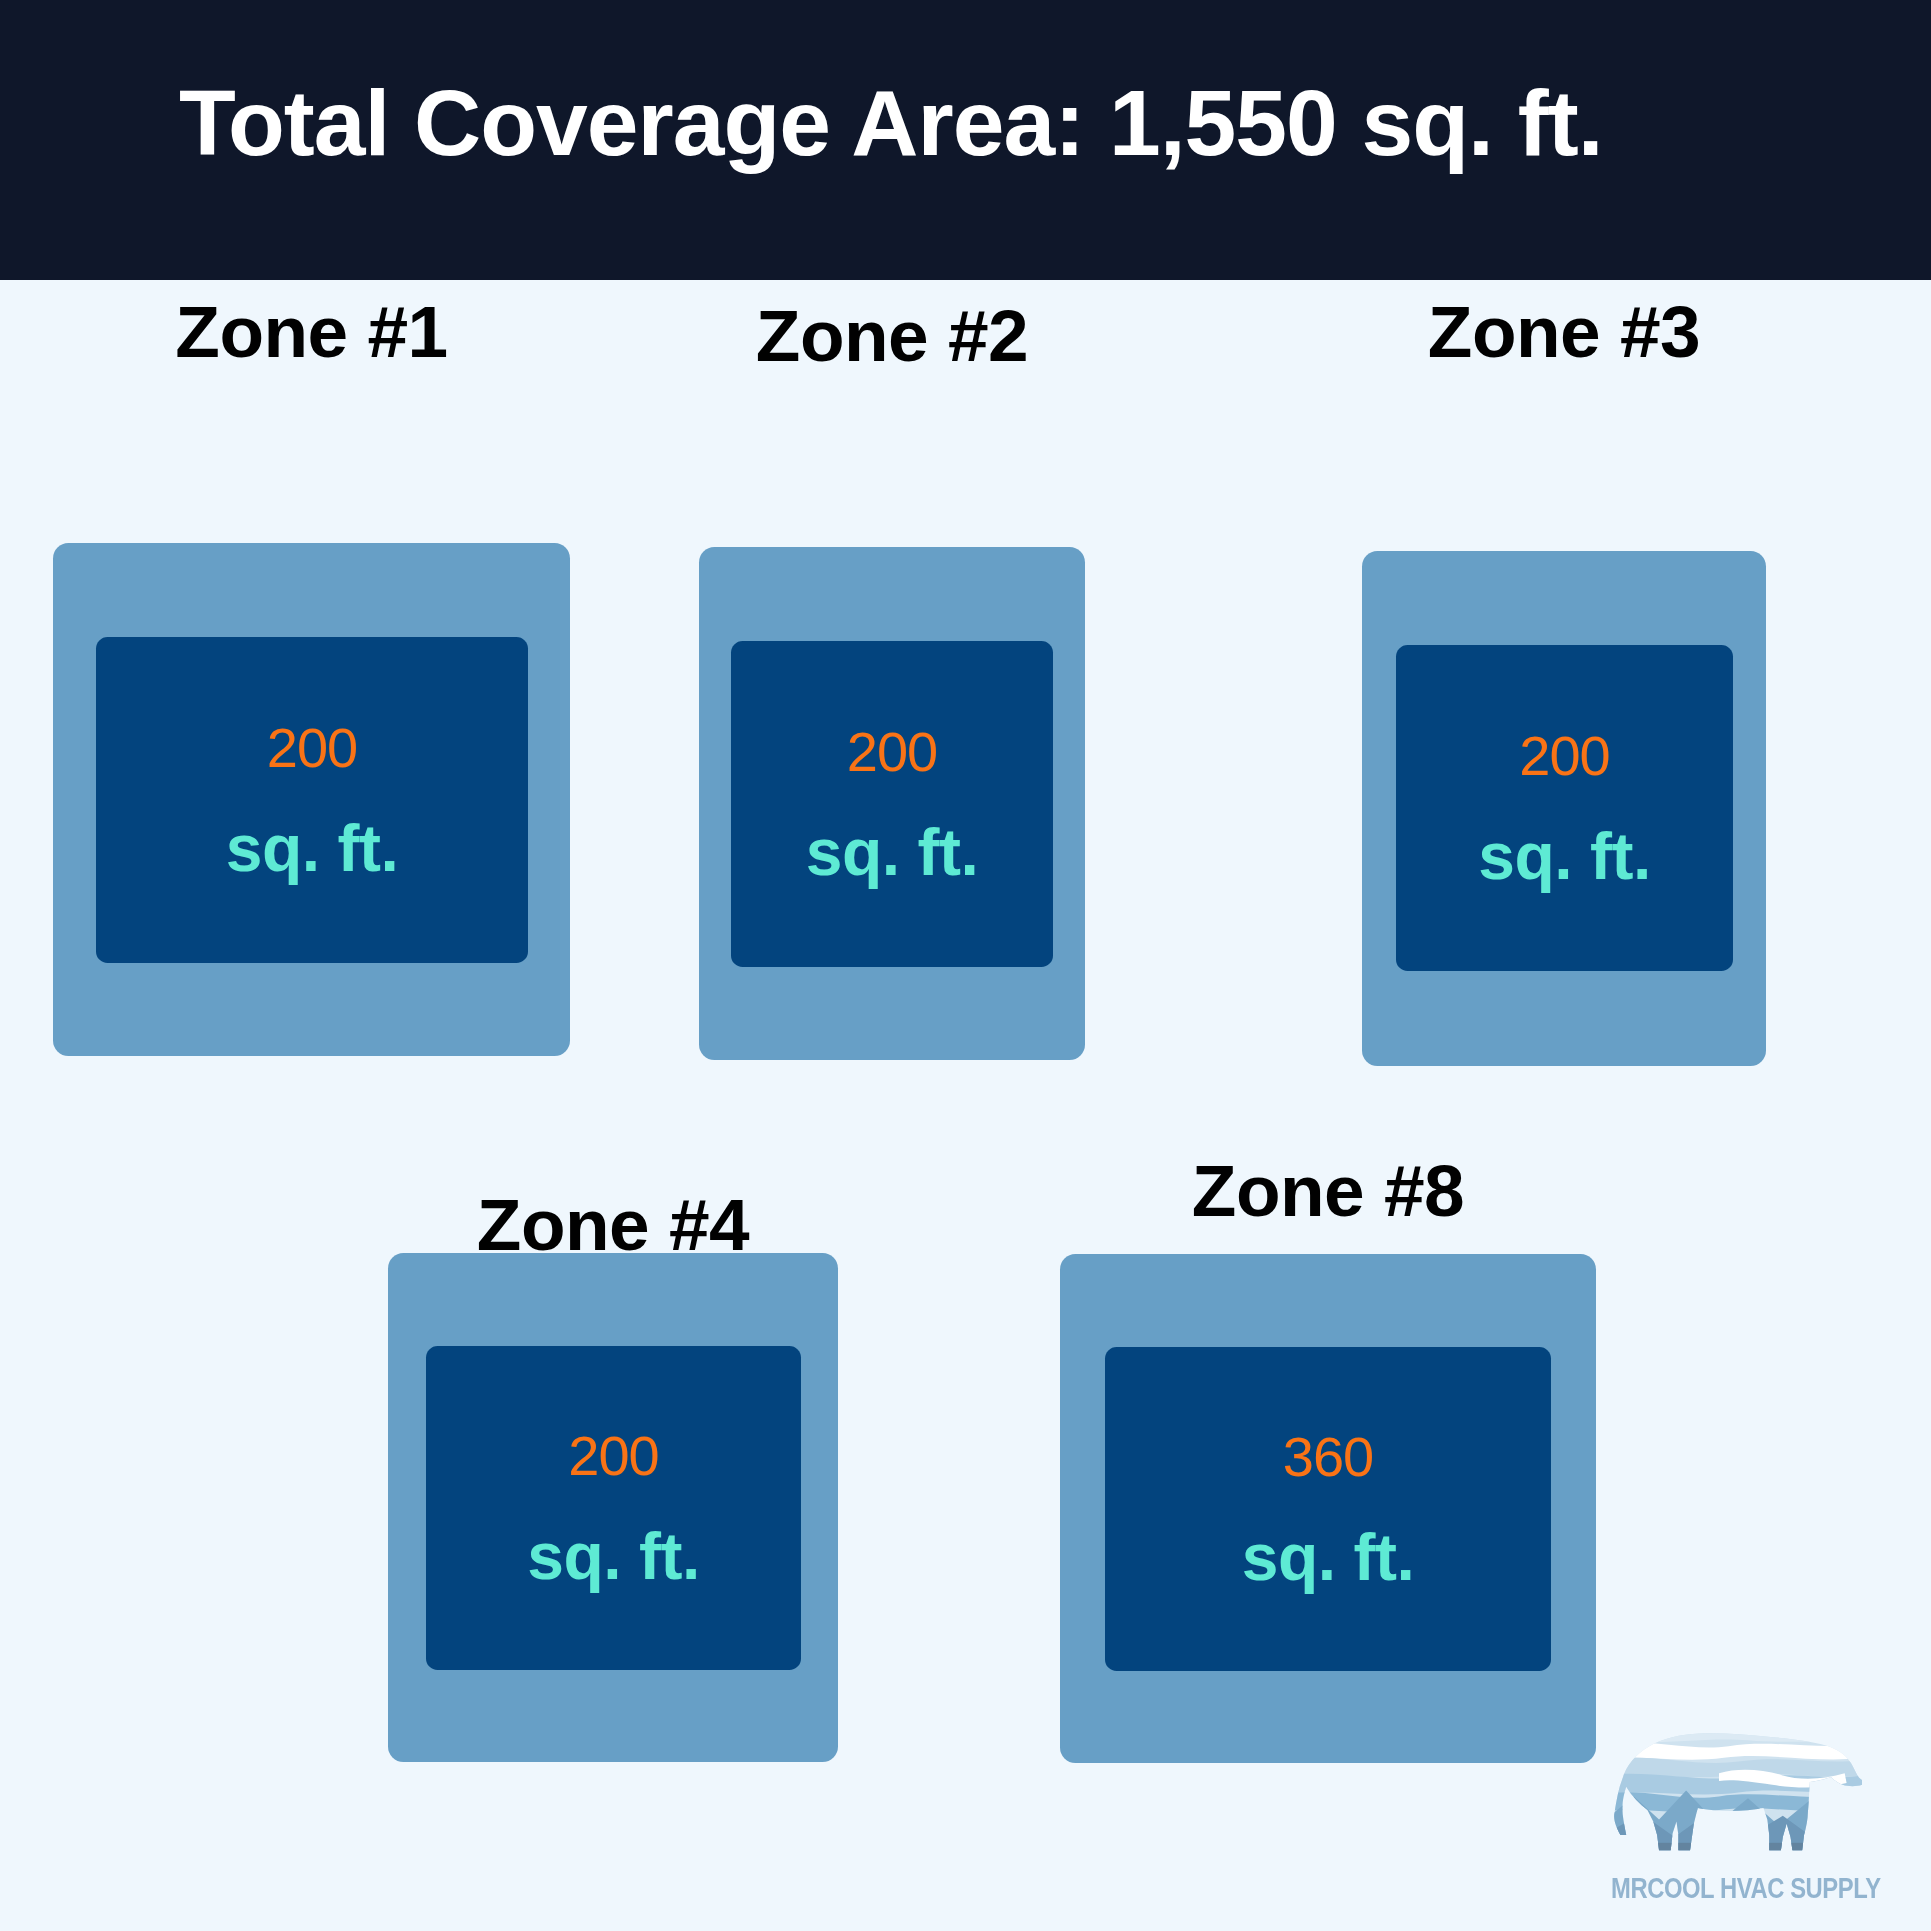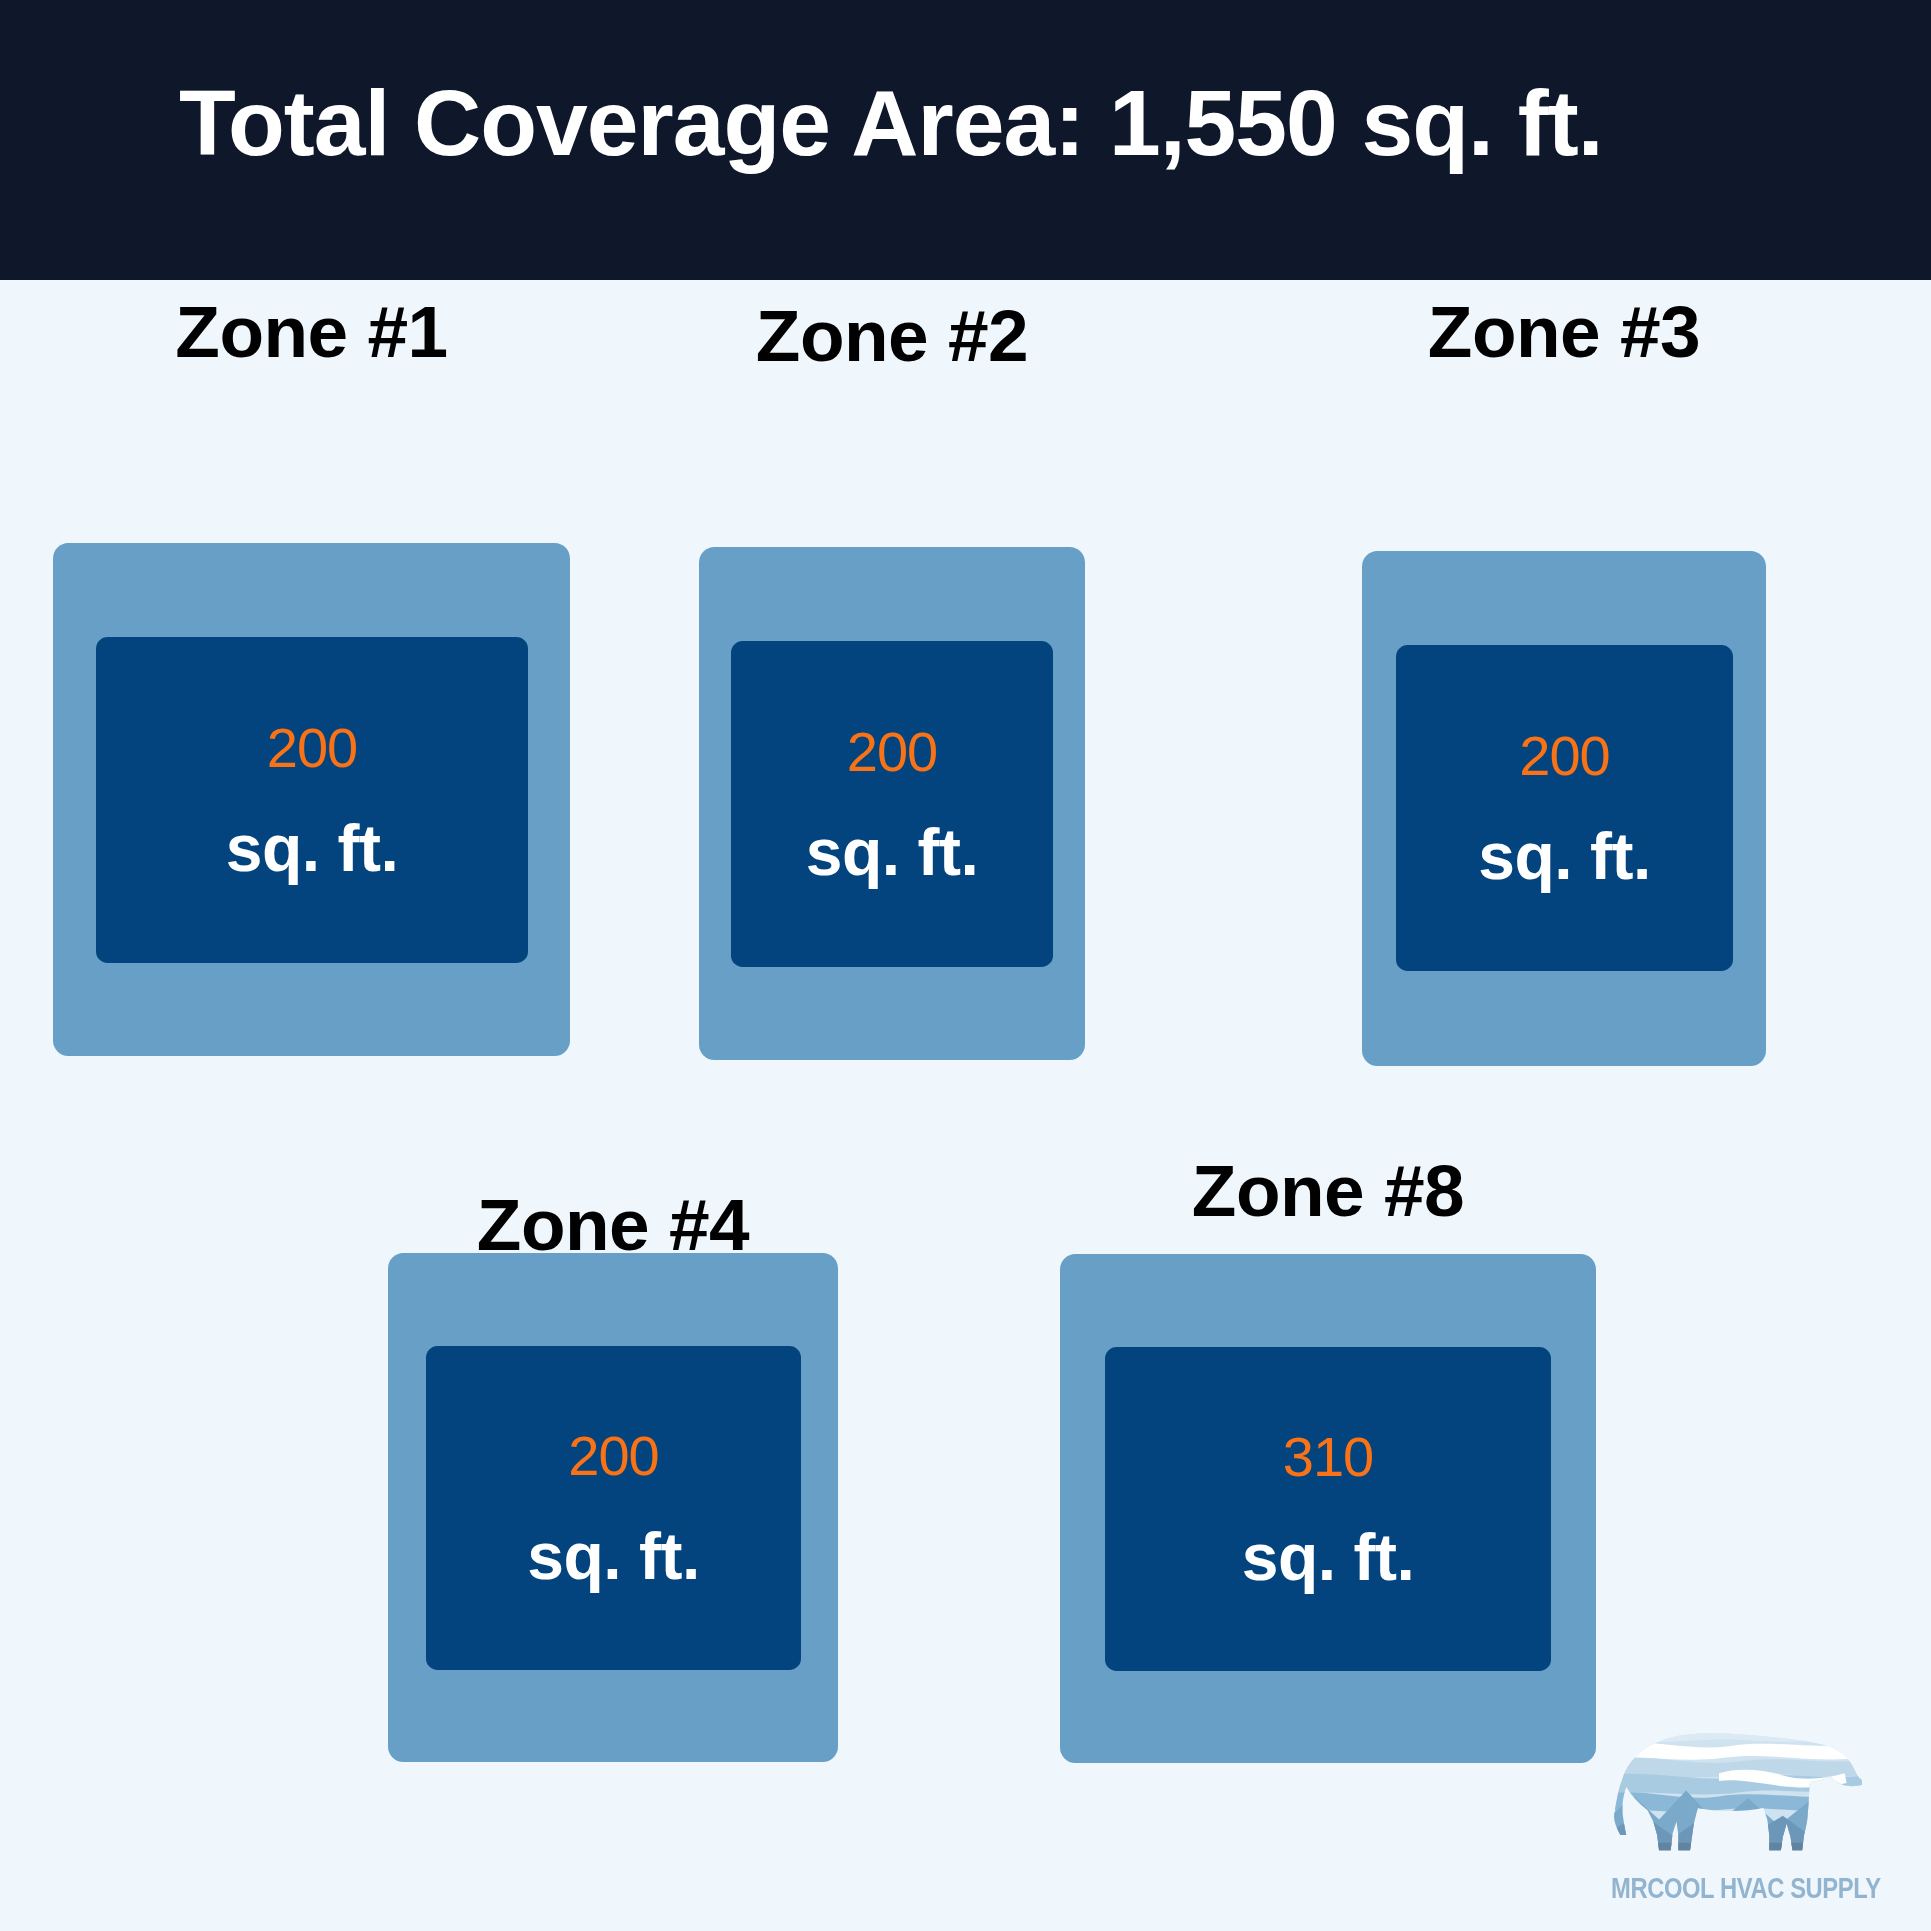--- a/index.html
+++ b/index.html
@@ -78,21 +78,21 @@
   .zone-value {
     font-size: 56px;
     font-weight: normal;
     color: #f97316;
     line-height: 1;
     letter-spacing: -1px;
   }
   .zone-unit {
     font-size: 66px;
     font-weight: bold;
-    color: #ffffff;
+    color: #5eead4;
     line-height: 1;
     letter-spacing: -0.5px;
   }
 
   
   #zone-1 .zone-label { top: 0px; }
   #zone-2 .zone-label { top: 0px; }
   #zone-3 .zone-label { top: 0px; }
 
   
@@ -171,21 +171,21 @@
         <span class="zone-value">200</span>
         <span class="zone-unit" style="margin-top:39px;">sq. ft.</span>
       </div>
     </div>
   </div>
 
   <div class="zone" id="zone-5" style="left:1060px; top:869px; width:536px; height:614px;">
     <div class="zone-label" style="top:0px;">Zone #8</div>
     <div class="zone-outer" style="left:0px; top:105px; width:536px; height:509px;">
       <div class="zone-inner" style="left:45px; top:93px; width:446px; height:324px;">
-        <span class="zone-value">310</span>
+        <span class="zone-value">360</span>
         <span class="zone-unit" style="margin-top:39px;">sq. ft.</span>
       </div>
     </div>
   </div>
 
 </div>
 
 <div id="brand-logo">
   <svg id="brand-logo-mark" viewBox="0 0 270 155">
     <defs>

